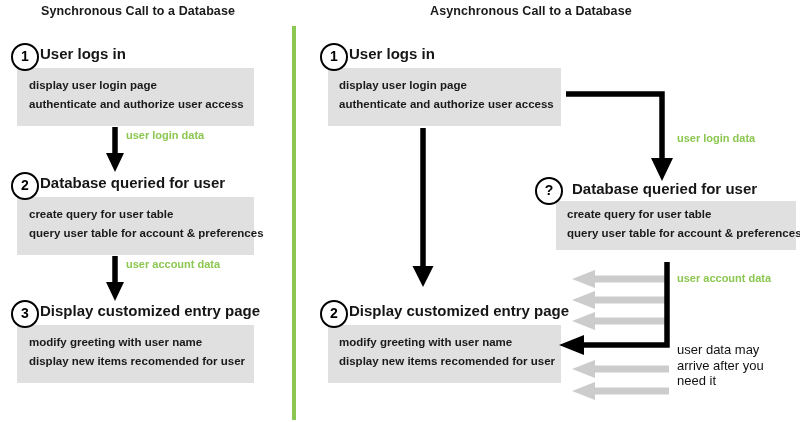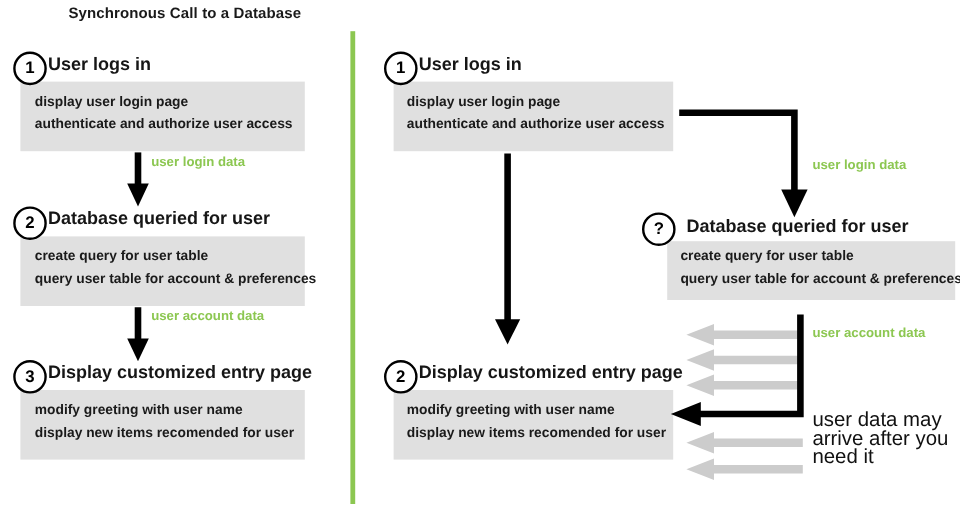--- a/index.html
+++ b/index.html
@@ -68,39 +68,40 @@
   .green-label {
     position: absolute;
     font-size: 11px;
     font-weight: bold;
     color: #8cc751;
     white-space: nowrap;
     z-index: 5;
   }
   .note {
     position: absolute;
-    font-size: 17px;
+    font-size: 13px;
     color: #111111;
     line-height: 15.5px;
     white-space: pre-line;
     z-index: 5;
   }
   .arrow-svg {
     position: absolute;
     z-index: 3;
     overflow: visible;
   }
 </style>
 </head>
 <body>
 
 <div id="canvas">
 
-  <div class="ttl" style="left:41px; top:4px;margin-left:16px;">Synchronous Call to a Database</div>
+  <div class="ttl" style="left:41px; top:4px;">Synchronous Call to a Database</div>
 
+  <div class="ttl" style="left:430px; top:4px;">Asynchronous Call to a Database</div>
 
   <div class="divider" style="left:292px; top:26px; width:4px; height:394px;"></div>
 
   <div class="step-circle" style="left:11px; top:43px;">1</div>
   <div class="step-title" style="left:40px; top:45px;">User logs in</div>
   <div class="gray-box" style="left:17px; top:68px; width:237px; height:58px;"></div>
   <div class="box-line" style="left:29px; top:79px;">display user login page</div>
   <div class="box-line" style="left:29px; top:98px;">authenticate and authorize user access</div>
 
   <svg class="arrow-svg" style="left:104px; top:127px;" width="24" height="46">

